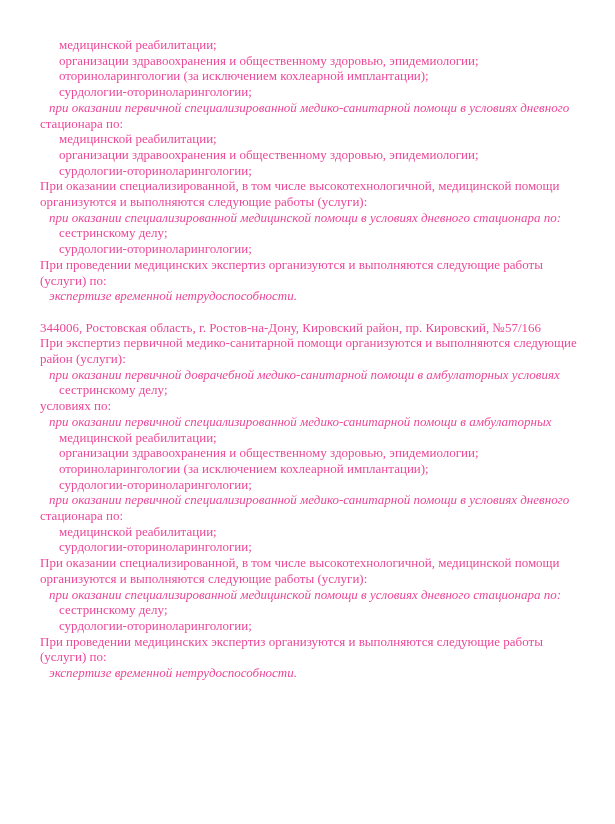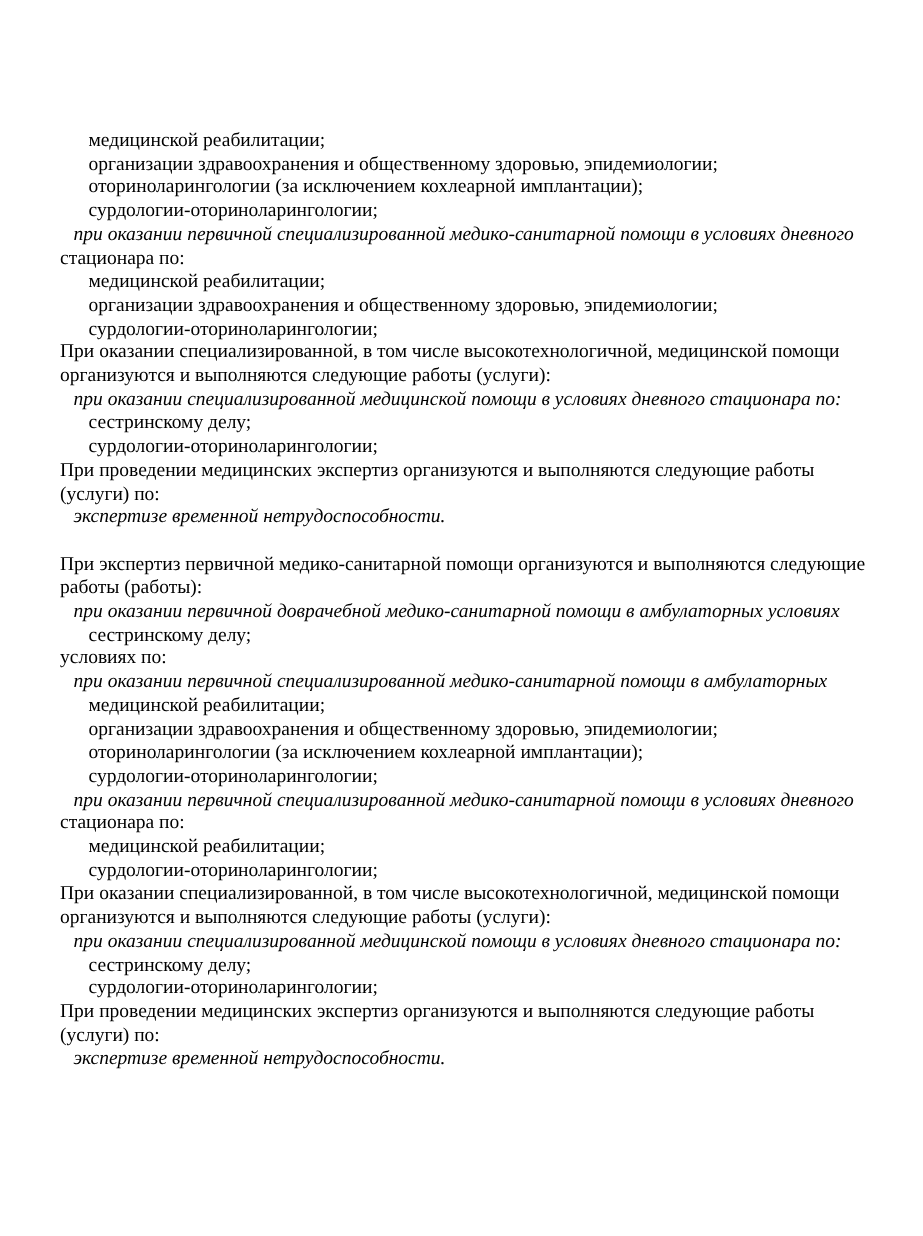--- a/index.html
+++ b/index.html
@@ -16,22 +16,21 @@
     width: 615px;
     height: 824px;
     background: #ffffff;
     box-sizing: border-box;
   }
   .doc {
     padding: 37px 18px 0 40px;
     font-family: "Liberation Serif", "DejaVu Serif", serif;
     font-size: 13px;
     line-height: 15.7px;
-    color: #000000;
-    margin-top: 48px;
+    color: #ec4899;
   }
   .doc p.line {
     margin: 0;
     padding: 0;
     min-height: 15.7px;
     white-space: pre;
   }
   .doc p.indent-1 { padding-left: 9px; font-style: italic; }
   .doc p.indent-2 { padding-left: 19px; }
 </style>
@@ -51,22 +50,23 @@
       <p class="line indent-2">сурдологии-оториноларингологии;</p>
       <p class="line indent-0">При оказании специализированной, в том числе высокотехнологичной, медицинской помощи</p>
       <p class="line indent-0">организуются и выполняются следующие работы (услуги):</p>
       <p class="line indent-1">при оказании специализированной медицинской помощи в условиях дневного стационара по:</p>
       <p class="line indent-2">сестринскому делу;</p>
       <p class="line indent-2">сурдологии-оториноларингологии;</p>
       <p class="line indent-0">При проведении медицинских экспертиз организуются и выполняются следующие работы</p>
       <p class="line indent-0">(услуги) по:</p>
       <p class="line indent-1">экспертизе временной нетрудоспособности.</p>
       <p class="line indent-0"></p>
+      <p class="line indent-0">344006, Ростовская область, г. Ростов-на-Дону, Кировский район, пр. Кировский, №57/166</p>
       <p class="line indent-0">При экспертиз первичной медико-санитарной помощи организуются и выполняются следующие</p>
-      <p class="line indent-0">работы (работы):</p>
+      <p class="line indent-0">район (услуги):</p>
       <p class="line indent-1">при оказании первичной доврачебной медико-санитарной помощи в амбулаторных условиях</p>
       <p class="line indent-2">сестринскому делу;</p>
       <p class="line indent-0">условиях по:</p>
       <p class="line indent-1">при оказании первичной специализированной медико-санитарной помощи в амбулаторных</p>
       <p class="line indent-2">медицинской реабилитации;</p>
       <p class="line indent-2">организации здравоохранения и общественному здоровью, эпидемиологии;</p>
       <p class="line indent-2">оториноларингологии (за исключением кохлеарной имплантации);</p>
       <p class="line indent-2">сурдологии-оториноларингологии;</p>
       <p class="line indent-1">при оказании первичной специализированной медико-санитарной помощи в условиях дневного</p>
       <p class="line indent-0">стационара по:</p>

